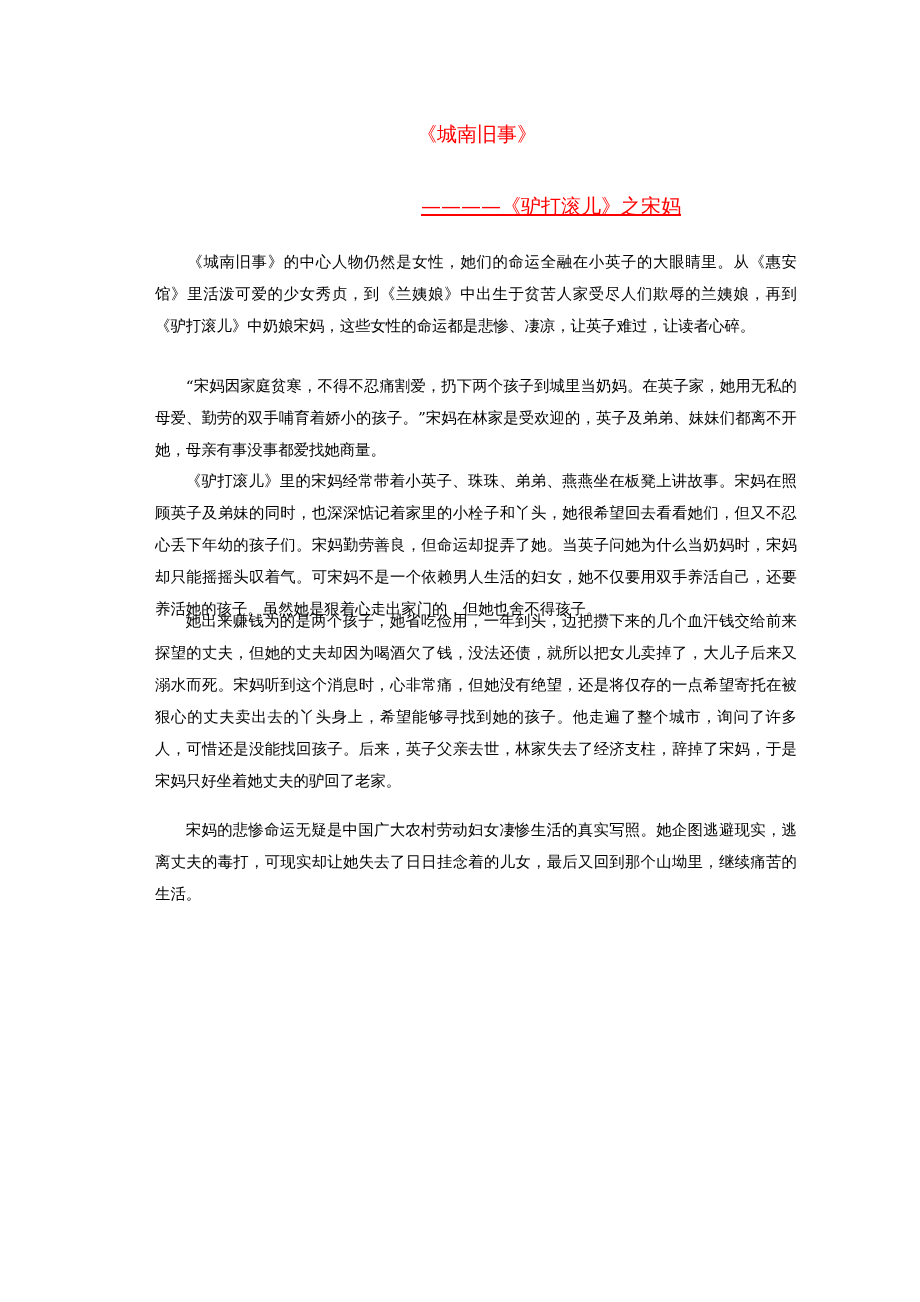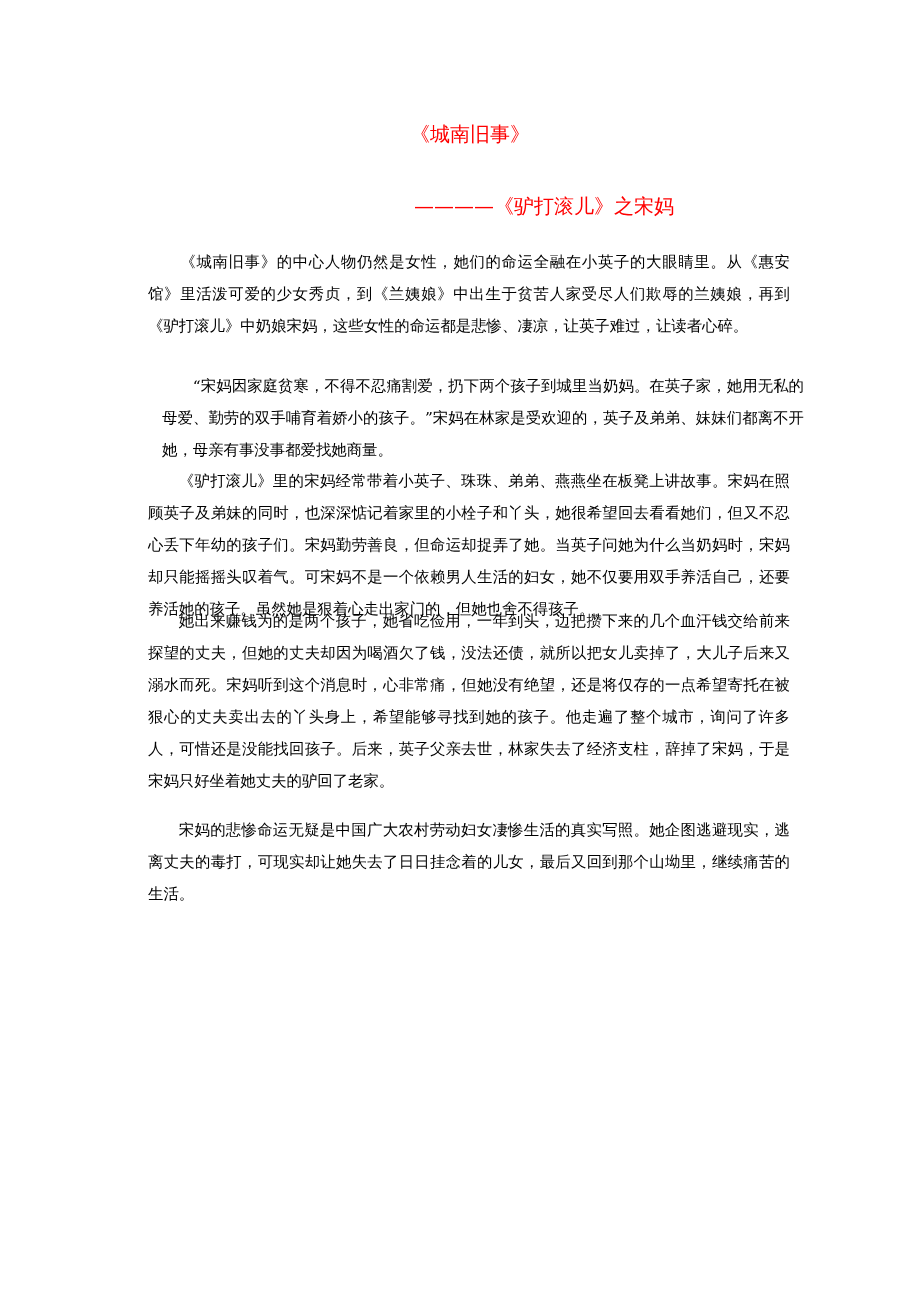--- a/index.html
+++ b/index.html
@@ -10,21 +10,21 @@
     body {
       width: 920px;
       height: 1302px;
       position: relative;
       overflow: hidden;
       font-family: "DejaVu Serif", "Liberation Serif", serif;
       color: #000000;
     }
     .page {
       position: absolute;
-      left: 8px; top: 0;
+      left: 15px; top: 0;
       width: 834px;
       height: 1302px;
     }
     .title {
       position: absolute;
       left: 402px;
       top: 120px;
       font-family: "DejaVu Sans", "Liberation Sans", sans-serif;
       font-size: 20px;
       line-height: 28px;
@@ -34,33 +34,34 @@
     }
     .subtitle {
       position: absolute;
       left: 406px;
       top: 192px;
       font-family: "DejaVu Sans", "Liberation Sans", sans-serif;
       font-size: 20px;
       line-height: 28px;
       color: #ff0000;
       white-space: nowrap;
+      text-decoration: underline;
     }
     .para {
       position: absolute;
       left: 140px;
       width: 642px;
       font-size: 15.4px;
       line-height: 32px;
       text-align: justify;
       text-indent: 2em;
       margin: 0;
     }
     .p1 { top: 246px; text-indent: 2.1em; }
-    .p2 { top: 370px; margin-left: 14px; }
+    .p2 { top: 370px; }
     .p3 { top: 465px; }
     .p4 { top: 605px; }
     .p5 { top: 770px; margin-top: 44px; }
   </style>
 </head>
 <body>
 
 <div class="page">
   <div class="title">《城南旧事》</div>
   <div class="subtitle">————《驴打滚儿》之宋妈</div>

